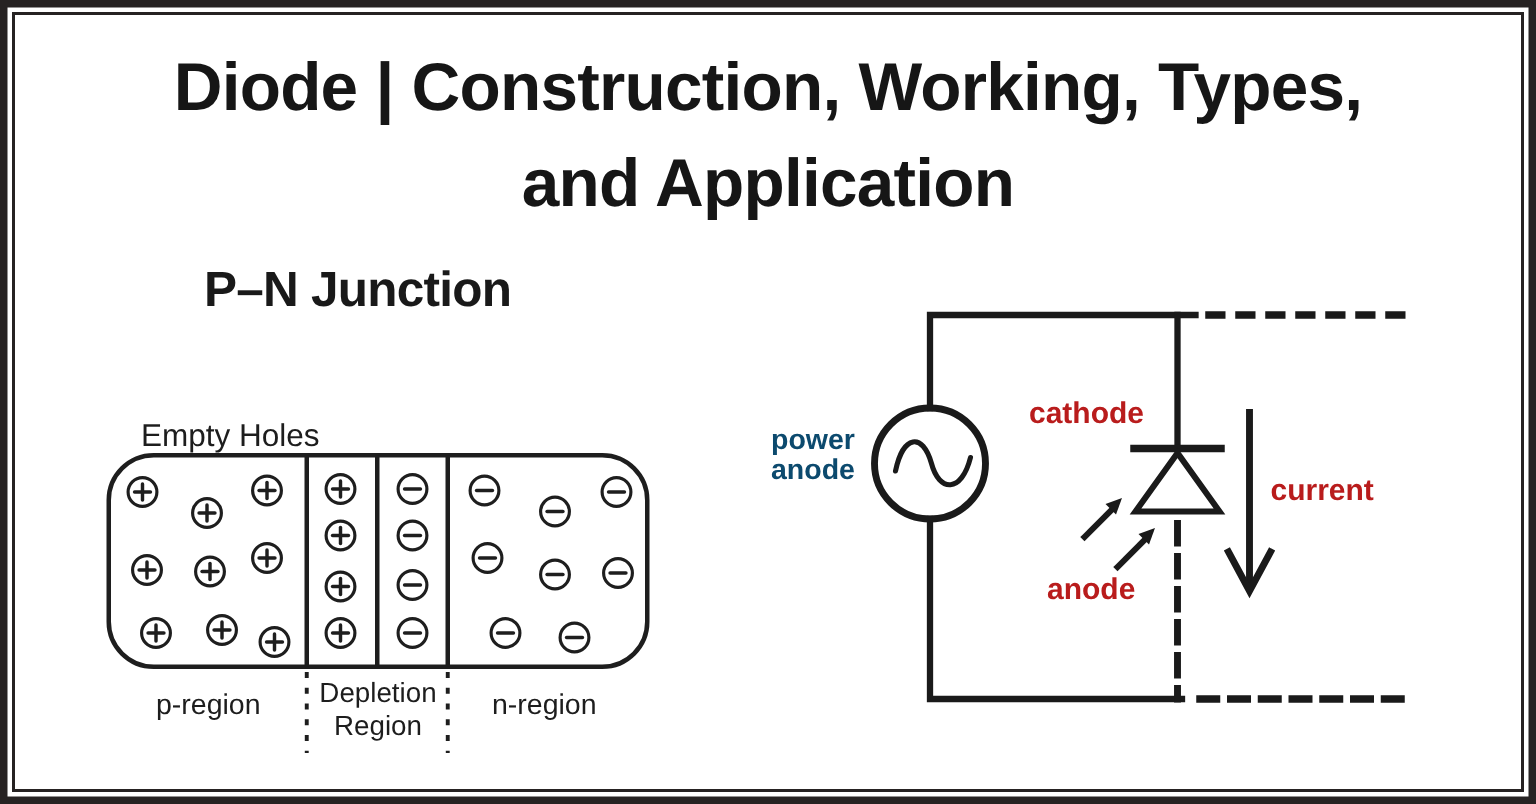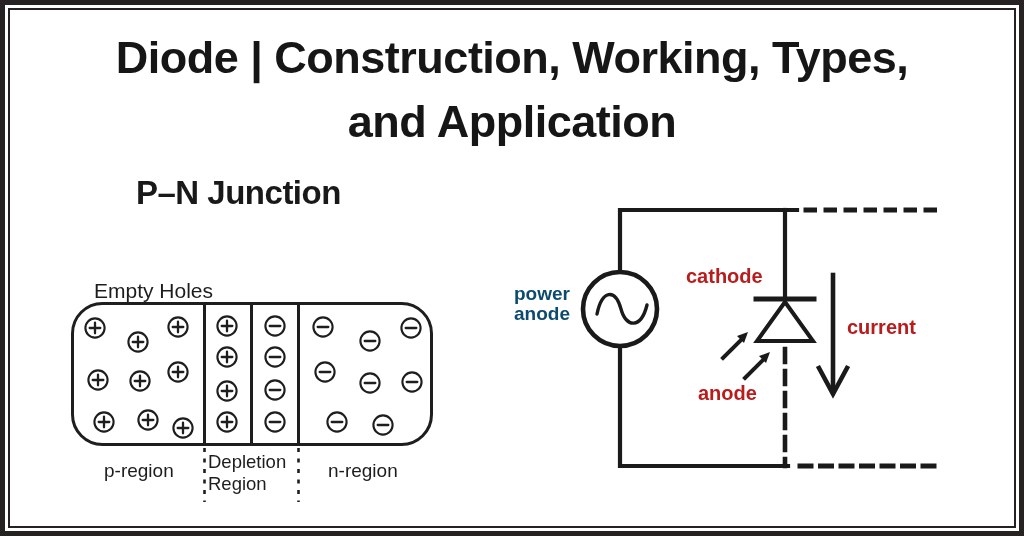--- a/index.html
+++ b/index.html
@@ -18,21 +18,21 @@
     letter-spacing:-0.5px;z-index:2;
   }
   .heading{
     position:absolute;left:136px;top:174px;font-size:33px;font-weight:700;
     color:#191919;letter-spacing:-0.5px;z-index:2;
   }
   .lbl{position:absolute;color:#1d1d1d;z-index:2;white-space:nowrap;}
   .lbl-top{font-size:21px;font-weight:500;}
   .lbl-bottom{font-size:19px;font-weight:400;}
   .lbl-depletion{
-    position:absolute;left:208px;top:451px;width:88px;
+    position:absolute;left:208px;top:451px;width:88px;text-align:center;
     font-size:18.5px;line-height:21.5px;font-weight:400;color:#1d1d1d;z-index:2;
   }
   .lbl-circuit{font-weight:700;font-size:20px;color:#b91c1c;}
   .lbl-power{
     position:absolute;left:514px;top:284px;font-weight:700;font-size:19px;
     line-height:20px;color:#0c4a6e;z-index:2;
   }
   .watermark{
     position:absolute;right:26px;top:486px;z-index:2;
     font-family:"Liberation Serif",serif;font-weight:700;font-size:22px;color:#1a1a1a;

